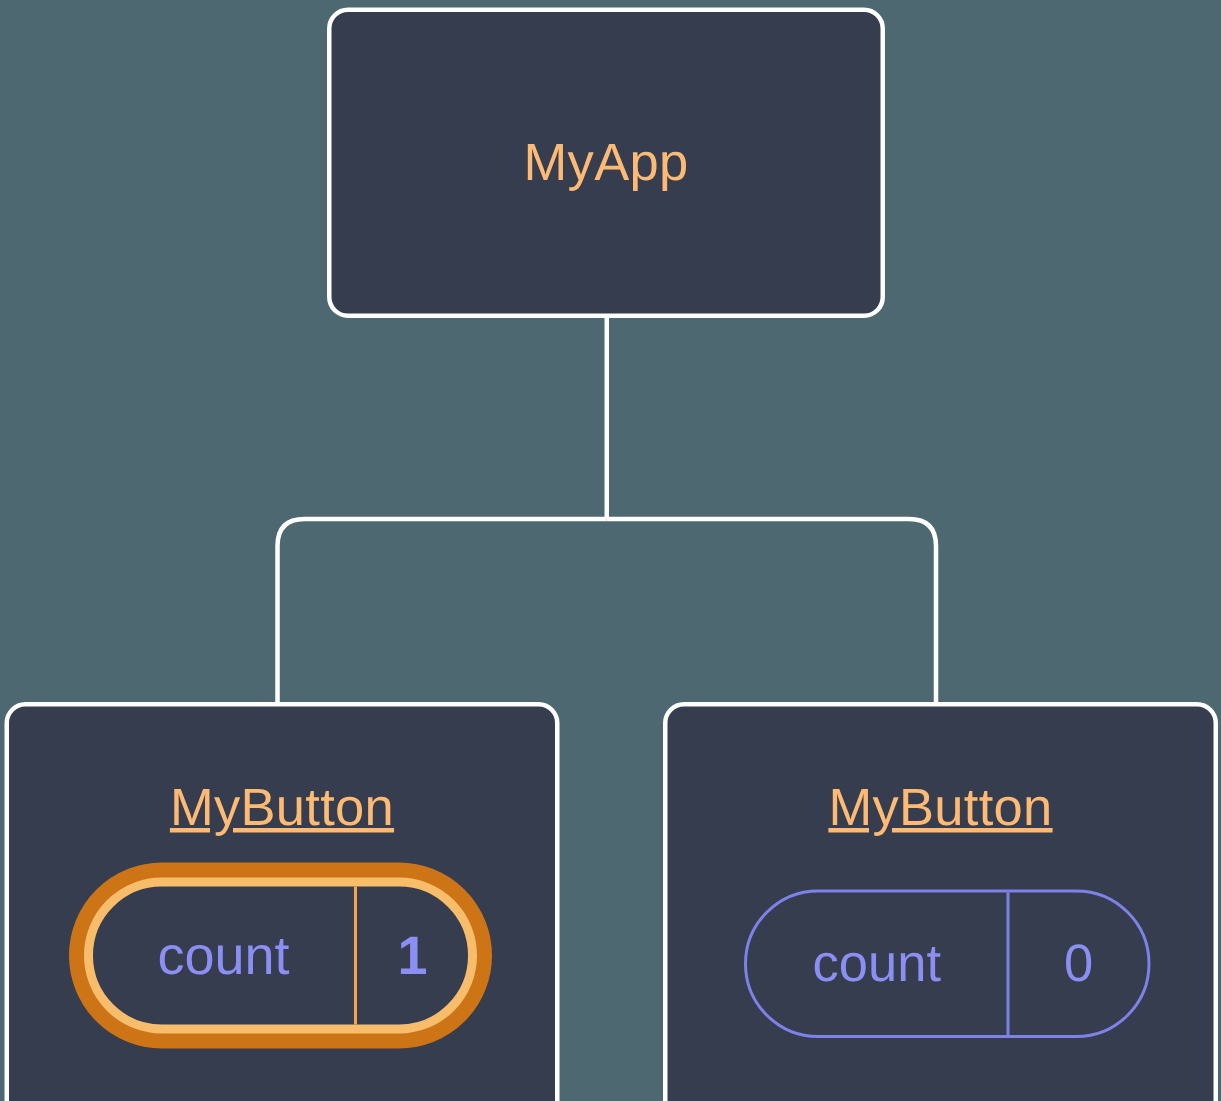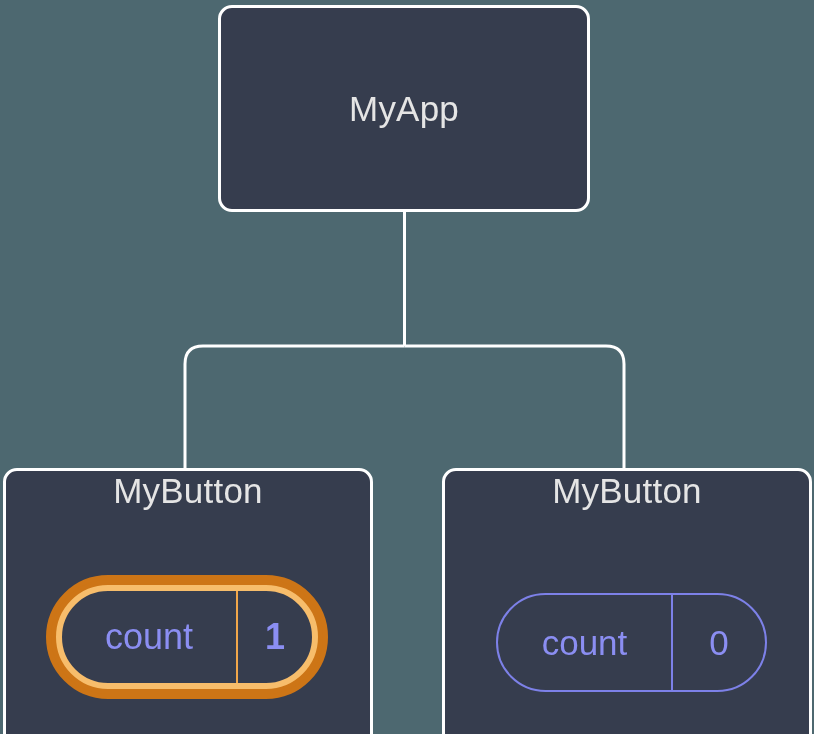--- a/index.html
+++ b/index.html
@@ -47,27 +47,29 @@
     height: 280px;           
     top: 468px;
     display: flex;
     flex-direction: column;
     align-items: center;
   }
   .node-child-left  { left: 3px;   }
   .node-child-right { left: 442px; }
 
   .node-title {
-    color: #e5e5e5;
+    color: #fdba74;
     font-size: 35px;
     font-weight: 400;
     letter-spacing: 0.2px;
     white-space: nowrap;
   }
   .node-child .node-title {
+    margin-top: 48px;
+    text-decoration: underline;
   }
 
   
   .pill {
     box-sizing: border-box;
     display: flex;
     align-items: stretch;
     border-radius: 999px;
     white-space: nowrap;
   }

